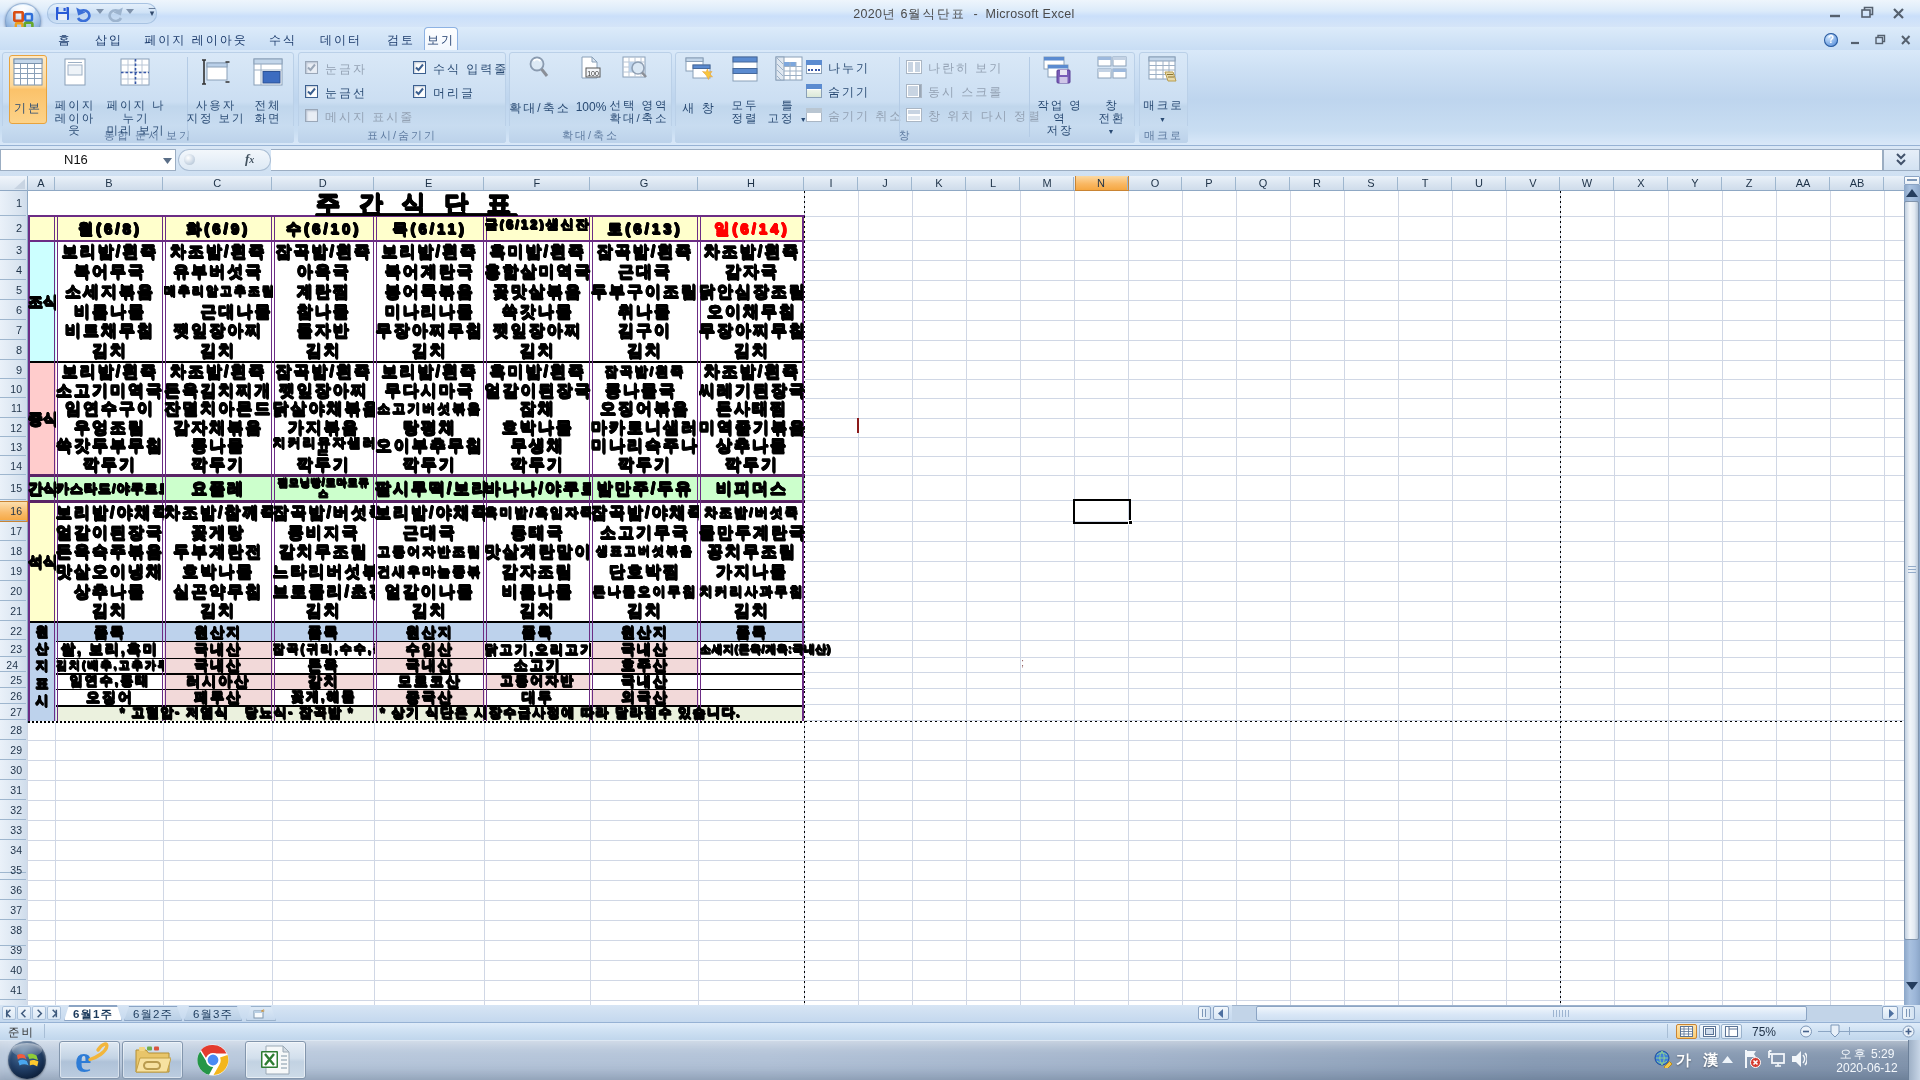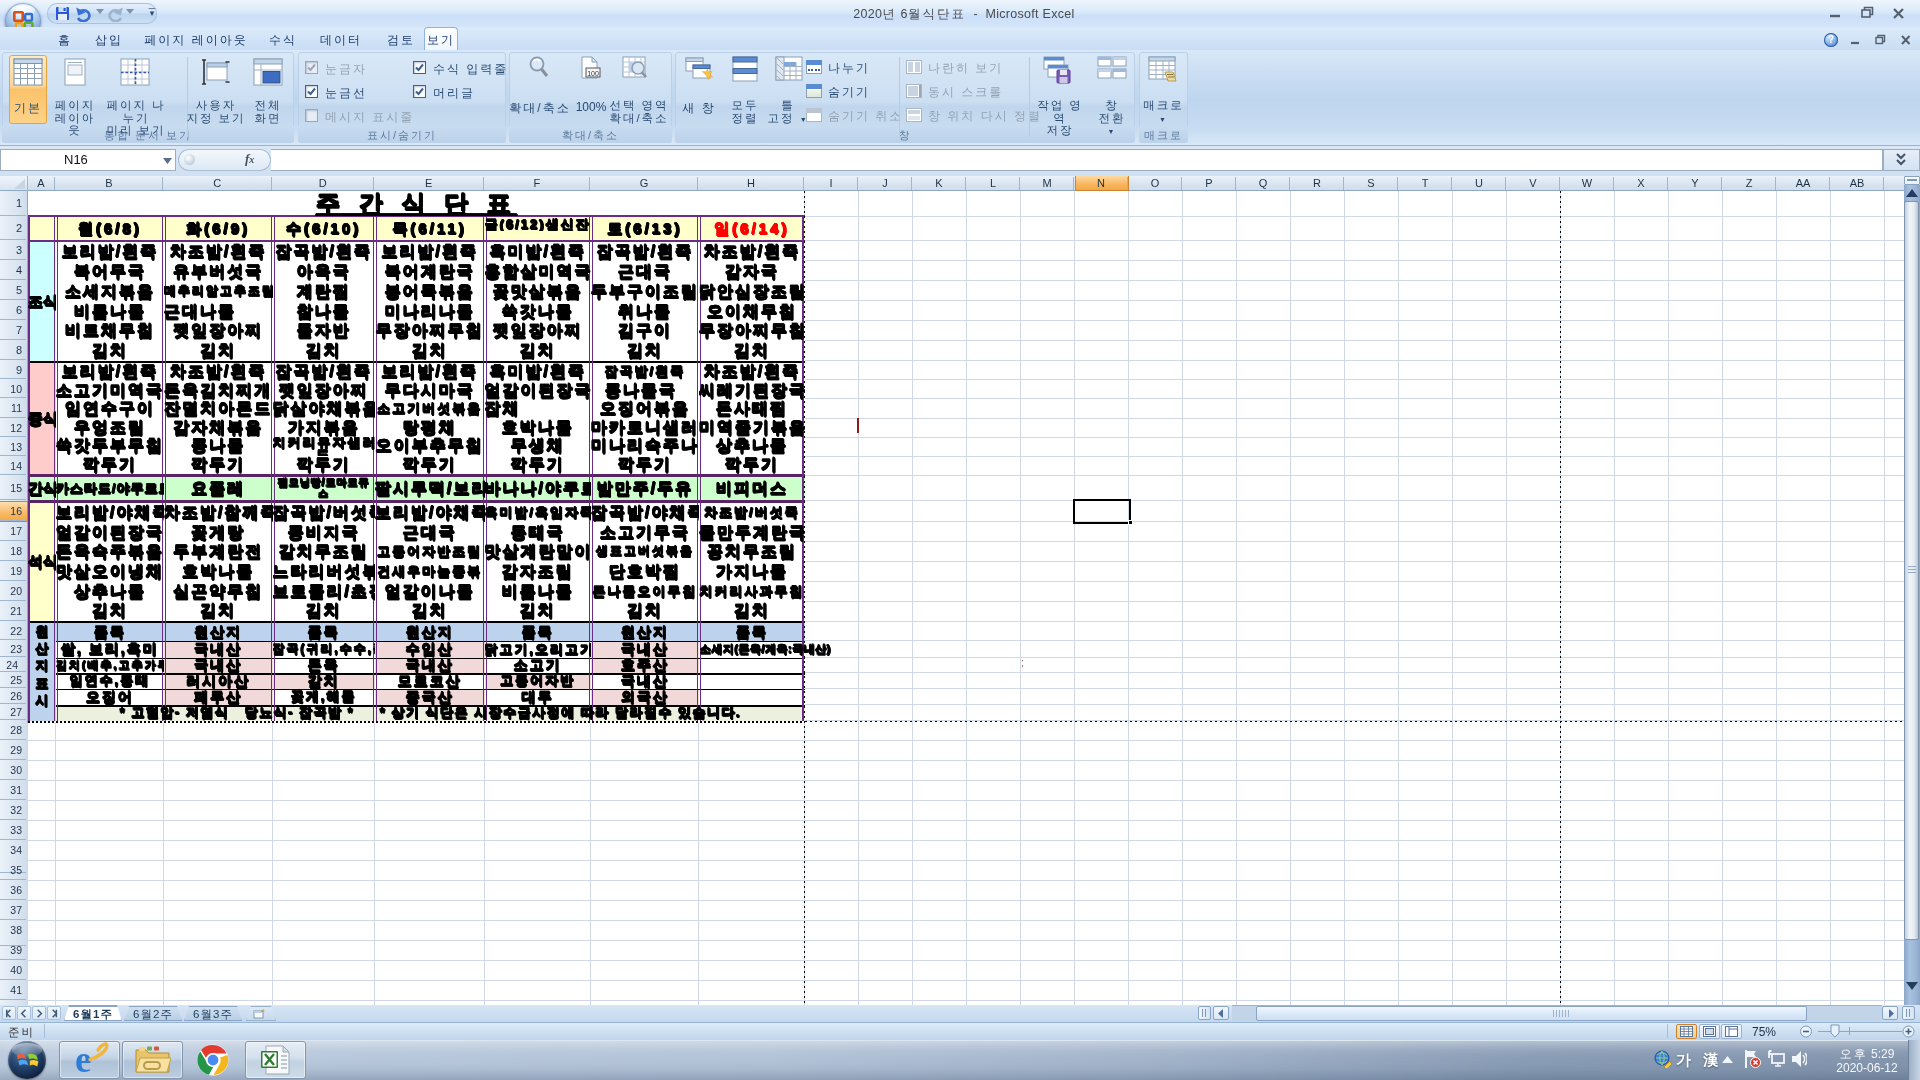--- a/index.html
+++ b/index.html
@@ -537,21 +537,21 @@
     <div class="ab tk" style="left:699px;top:217px;width:106px;height:23px;overflow:hidden;font-size:15px;font-weight:bold;color:#f00;letter-spacing:3px;text-align:center;line-height:23px;white-space:nowrap">일(6/14)</div>
     <div class="ab tk" style="left:56px;top:242.0px;width:108px;height:19.833333333333314px;overflow:hidden;font-size:16px;font-weight:bold;color:#000;letter-spacing:2px;text-align:center;line-height:19.833333333333332px;white-space:nowrap">보리밥/흰죽</div>
     <div class="ab tk" style="left:56px;top:261.8333333333333px;width:108px;height:19.833333333333314px;overflow:hidden;font-size:16px;font-weight:bold;color:#000;letter-spacing:2px;text-align:center;line-height:19.833333333333332px;white-space:nowrap">북어무국</div>
     <div class="ab tk" style="left:56px;top:281.6666666666667px;width:108px;height:19.833333333333314px;overflow:hidden;font-size:16px;font-weight:bold;color:#000;letter-spacing:2px;text-align:center;line-height:19.833333333333332px;white-space:nowrap">소세지볶음</div>
     <div class="ab tk" style="left:56px;top:301.5px;width:108px;height:19.833333333333314px;overflow:hidden;font-size:16px;font-weight:bold;color:#000;letter-spacing:2px;text-align:center;line-height:19.833333333333332px;white-space:nowrap">비름나물</div>
     <div class="ab tk" style="left:56px;top:321.3333333333333px;width:108px;height:19.833333333333314px;overflow:hidden;font-size:16px;font-weight:bold;color:#000;letter-spacing:2px;text-align:center;line-height:19.833333333333332px;white-space:nowrap">비트채무침</div>
     <div class="ab tk" style="left:56px;top:341.16666666666663px;width:108px;height:19.833333333333314px;overflow:hidden;font-size:16px;font-weight:bold;color:#000;letter-spacing:2px;text-align:center;line-height:19.833333333333332px;white-space:nowrap">김치</div>
     <div class="ab tk" style="left:164px;top:242.0px;width:108.5px;height:19.833333333333314px;overflow:hidden;font-size:16px;font-weight:bold;color:#000;letter-spacing:2px;text-align:center;line-height:19.833333333333332px;white-space:nowrap">차조밥/흰죽</div>
     <div class="ab tk" style="left:164px;top:261.8333333333333px;width:108.5px;height:19.833333333333314px;overflow:hidden;font-size:16px;font-weight:bold;color:#000;letter-spacing:2px;text-align:center;line-height:19.833333333333332px;white-space:nowrap">유부버섯국</div>
     <div class="ab tk" style="left:164px;top:281.6666666666667px;width:108.5px;height:19.833333333333314px;overflow:hidden;font-size:12px;font-weight:bold;color:#000;letter-spacing:2px;text-align:center;line-height:19.833333333333332px;white-space:nowrap">메추리알고추조림</div>
-    <div class="ab tk" style="left:164px;top:301.5px;width:108.5px;height:19.833333333333314px;overflow:hidden;font-size:16px;font-weight:bold;color:#000;letter-spacing:2px;text-align:left;line-height:19.833333333333332px;white-space:nowrap">근대나물</div>
+    <div class="ab tk" style="left:164px;top:301.5px;width:108.5px;height:19.833333333333314px;overflow:hidden;font-size:16px;font-weight:bold;color:#000;letter-spacing:2px;text-align:right;line-height:19.833333333333332px;white-space:nowrap">근대나물</div>
     <div class="ab tk" style="left:164px;top:321.3333333333333px;width:108.5px;height:19.833333333333314px;overflow:hidden;font-size:16px;font-weight:bold;color:#000;letter-spacing:2px;text-align:center;line-height:19.833333333333332px;white-space:nowrap">깻잎장아찌</div>
     <div class="ab tk" style="left:164px;top:341.16666666666663px;width:108.5px;height:19.833333333333314px;overflow:hidden;font-size:16px;font-weight:bold;color:#000;letter-spacing:2px;text-align:center;line-height:19.833333333333332px;white-space:nowrap">김치</div>
     <div class="ab tk" style="left:272.5px;top:242.0px;width:102.5px;height:19.833333333333314px;overflow:hidden;font-size:16px;font-weight:bold;color:#000;letter-spacing:2px;text-align:center;line-height:19.833333333333332px;white-space:nowrap">잡곡밥/흰죽</div>
     <div class="ab tk" style="left:272.5px;top:261.8333333333333px;width:102.5px;height:19.833333333333314px;overflow:hidden;font-size:16px;font-weight:bold;color:#000;letter-spacing:2px;text-align:center;line-height:19.833333333333332px;white-space:nowrap">아욱국</div>
     <div class="ab tk" style="left:272.5px;top:281.6666666666667px;width:102.5px;height:19.833333333333314px;overflow:hidden;font-size:16px;font-weight:bold;color:#000;letter-spacing:2px;text-align:center;line-height:19.833333333333332px;white-space:nowrap">계란찜</div>
     <div class="ab tk" style="left:272.5px;top:301.5px;width:102.5px;height:19.833333333333314px;overflow:hidden;font-size:16px;font-weight:bold;color:#000;letter-spacing:2px;text-align:center;line-height:19.833333333333332px;white-space:nowrap">참나물</div>
     <div class="ab tk" style="left:272.5px;top:321.3333333333333px;width:102.5px;height:19.833333333333314px;overflow:hidden;font-size:16px;font-weight:bold;color:#000;letter-spacing:2px;text-align:center;line-height:19.833333333333332px;white-space:nowrap">돌자반</div>
     <div class="ab tk" style="left:272.5px;top:341.16666666666663px;width:102.5px;height:19.833333333333314px;overflow:hidden;font-size:16px;font-weight:bold;color:#000;letter-spacing:2px;text-align:center;line-height:19.833333333333332px;white-space:nowrap">김치</div>
     <div class="ab tk" style="left:375px;top:242.0px;width:109.5px;height:19.833333333333314px;overflow:hidden;font-size:16px;font-weight:bold;color:#000;letter-spacing:2px;text-align:center;line-height:19.833333333333332px;white-space:nowrap">보리밥/흰죽</div>
     <div class="ab tk" style="left:375px;top:261.8333333333333px;width:109.5px;height:19.833333333333314px;overflow:hidden;font-size:16px;font-weight:bold;color:#000;letter-spacing:2px;text-align:center;line-height:19.833333333333332px;white-space:nowrap">북어계란국</div>
@@ -596,21 +596,21 @@
     <div class="ab tk" style="left:272.5px;top:437.0px;width:102.5px;height:18.5px;overflow:hidden;font-size:13px;font-weight:bold;color:#000;letter-spacing:2px;text-align:center;line-height:12px;white-space:nowrap">치커리유자샐러<br>드</div>
     <div class="ab tk" style="left:272.5px;top:455.5px;width:102.5px;height:18.5px;overflow:hidden;font-size:16px;font-weight:bold;color:#000;letter-spacing:2px;text-align:center;line-height:18.5px;white-space:nowrap">깍두기</div>
     <div class="ab tk" style="left:375px;top:363.0px;width:109.5px;height:18.5px;overflow:hidden;font-size:16px;font-weight:bold;color:#000;letter-spacing:2px;text-align:center;line-height:18.5px;white-space:nowrap">보리밥/흰죽</div>
     <div class="ab tk" style="left:375px;top:381.5px;width:109.5px;height:18.5px;overflow:hidden;font-size:16px;font-weight:bold;color:#000;letter-spacing:2px;text-align:center;line-height:18.5px;white-space:nowrap">무다시마국</div>
     <div class="ab tk" style="left:375px;top:400.0px;width:109.5px;height:18.5px;overflow:hidden;font-size:13px;font-weight:bold;color:#000;letter-spacing:2px;text-align:center;line-height:18.5px;white-space:nowrap">소고기버섯볶음</div>
     <div class="ab tk" style="left:375px;top:418.5px;width:109.5px;height:18.5px;overflow:hidden;font-size:16px;font-weight:bold;color:#000;letter-spacing:2px;text-align:center;line-height:18.5px;white-space:nowrap">탕평채</div>
     <div class="ab tk" style="left:375px;top:437.0px;width:109.5px;height:18.5px;overflow:hidden;font-size:16px;font-weight:bold;color:#000;letter-spacing:2px;text-align:center;line-height:18.5px;white-space:nowrap">오이부추무침</div>
     <div class="ab tk" style="left:375px;top:455.5px;width:109.5px;height:18.5px;overflow:hidden;font-size:16px;font-weight:bold;color:#000;letter-spacing:2px;text-align:center;line-height:18.5px;white-space:nowrap">깍두기</div>
     <div class="ab tk" style="left:484.5px;top:363.0px;width:106.5px;height:18.5px;overflow:hidden;font-size:16px;font-weight:bold;color:#000;letter-spacing:2px;text-align:center;line-height:18.5px;white-space:nowrap">흑미밥/흰죽</div>
     <div class="ab tk" style="left:484.5px;top:381.5px;width:106.5px;height:18.5px;overflow:hidden;font-size:16px;font-weight:bold;color:#000;letter-spacing:2px;text-align:center;line-height:18.5px;white-space:nowrap">얼갈이된장국</div>
-    <div class="ab tk" style="left:484.5px;top:400.0px;width:106.5px;height:18.5px;overflow:hidden;font-size:16px;font-weight:bold;color:#000;letter-spacing:2px;text-align:left;line-height:18.5px;white-space:nowrap">잡채</div>
+    <div class="ab tk" style="left:484.5px;top:400.0px;width:106.5px;height:18.5px;overflow:hidden;font-size:16px;font-weight:bold;color:#000;letter-spacing:2px;text-align:center;line-height:18.5px;white-space:nowrap">잡채</div>
     <div class="ab tk" style="left:484.5px;top:418.5px;width:106.5px;height:18.5px;overflow:hidden;font-size:16px;font-weight:bold;color:#000;letter-spacing:2px;text-align:center;line-height:18.5px;white-space:nowrap">호박나물</div>
     <div class="ab tk" style="left:484.5px;top:437.0px;width:106.5px;height:18.5px;overflow:hidden;font-size:16px;font-weight:bold;color:#000;letter-spacing:2px;text-align:center;line-height:18.5px;white-space:nowrap">무생채</div>
     <div class="ab tk" style="left:484.5px;top:455.5px;width:106.5px;height:18.5px;overflow:hidden;font-size:16px;font-weight:bold;color:#000;letter-spacing:2px;text-align:center;line-height:18.5px;white-space:nowrap">깍두기</div>
     <div class="ab tk" style="left:591px;top:363.0px;width:108px;height:18.5px;overflow:hidden;font-size:13px;font-weight:bold;color:#000;letter-spacing:2px;text-align:center;line-height:18.5px;white-space:nowrap">잡곡밥/흰죽</div>
     <div class="ab tk" style="left:591px;top:381.5px;width:100px;height:18.5px;overflow:hidden;font-size:16px;font-weight:bold;color:#000;letter-spacing:2px;text-align:center;line-height:18.5px;white-space:nowrap">콩나물국</div>
     <div class="ab tk" style="left:591px;top:400.0px;width:108px;height:18.5px;overflow:hidden;font-size:16px;font-weight:bold;color:#000;letter-spacing:2px;text-align:center;line-height:18.5px;white-space:nowrap">오징어볶음</div>
     <div class="ab tk" style="left:591px;top:418.5px;width:108px;height:18.5px;overflow:hidden;font-size:16px;font-weight:bold;color:#000;letter-spacing:2px;text-align:center;line-height:18.5px;white-space:nowrap">마카로니샐러드</div>
     <div class="ab tk" style="left:591px;top:437.0px;width:108px;height:18.5px;overflow:hidden;font-size:16px;font-weight:bold;color:#000;letter-spacing:2px;text-align:center;line-height:18.5px;white-space:nowrap">미나리숙주나물</div>
     <div class="ab tk" style="left:591px;top:455.5px;width:108px;height:18.5px;overflow:hidden;font-size:16px;font-weight:bold;color:#000;letter-spacing:2px;text-align:center;line-height:18.5px;white-space:nowrap">깍두기</div>
     <div class="ab tk" style="left:699px;top:363.0px;width:106px;height:18.5px;overflow:hidden;font-size:16px;font-weight:bold;color:#000;letter-spacing:2px;text-align:center;line-height:18.5px;white-space:nowrap">차조밥/흰죽</div>

